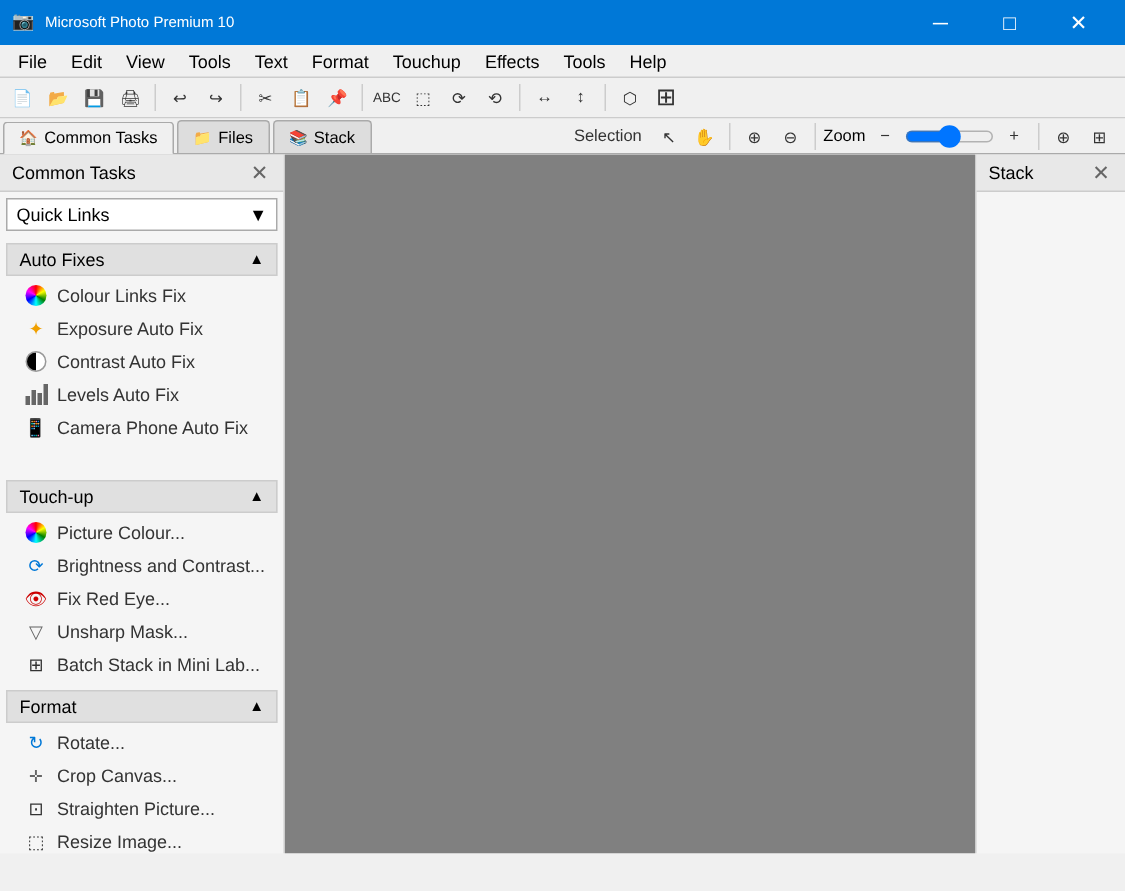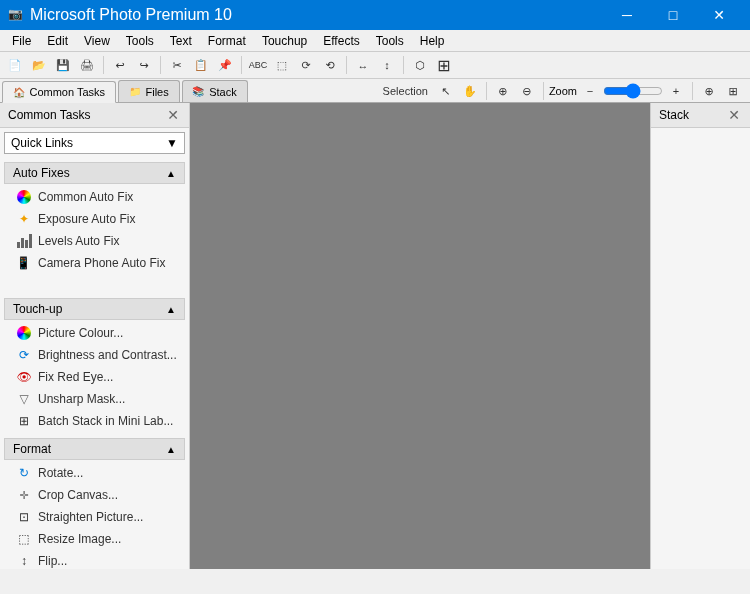--- a/index.html
+++ b/index.html
@@ -9,21 +9,21 @@
     .title-bar {
       background: #0078d7;
       color: white;
       display: flex;
       align-items: center;
       padding: 0 8px;
       height: 30px;
       user-select: none;
     }
     .title-bar-icon { width: 16px; height: 16px; margin-right: 6px; }
-    .title-bar-text { flex: 1; font-size: 16px; }
+    .title-bar-text { flex: 1; font-size: 10px; }
     .title-bar-controls { display: flex; gap: 0; }
     .title-bar-btn {
       width: 46px; height: 30px;
       background: transparent; border: none; color: white;
       font-size: 14px; cursor: pointer; display: flex; align-items: center; justify-content: center;
     }
 
     
     .menu-bar {
       background: #f0f0f0;
@@ -303,25 +303,31 @@
 
       <div class="section-header">
         <span>Auto Fixes</span>
         <span class="arrow">▲</span>
       </div>
 
       <div class="panel-menu-item">
         <span class="item-icon">
           <div class="icon-color-wheel"></div>
         </span>
-        <span>Common Auto Fix</span>
+        <span>Colour Links Fix</span>
       </div>
       <div class="panel-menu-item">
         <span class="item-icon icon-sun">✦</span>
         <span>Exposure Auto Fix</span>
+      </div>
+      <div class="panel-menu-item">
+        <span class="item-icon">
+          <div class="icon-contrast"></div>
+        </span>
+        <span>Contrast Auto Fix</span>
       </div>
       <div class="panel-menu-item">
         <span class="item-icon">
           <div class="icon-levels">
               <span style="height:6px;"></span>
               <span style="height:10px;"></span>
               <span style="height:8px;"></span>
               <span style="height:14px;"></span>
             </div>
         </span>

